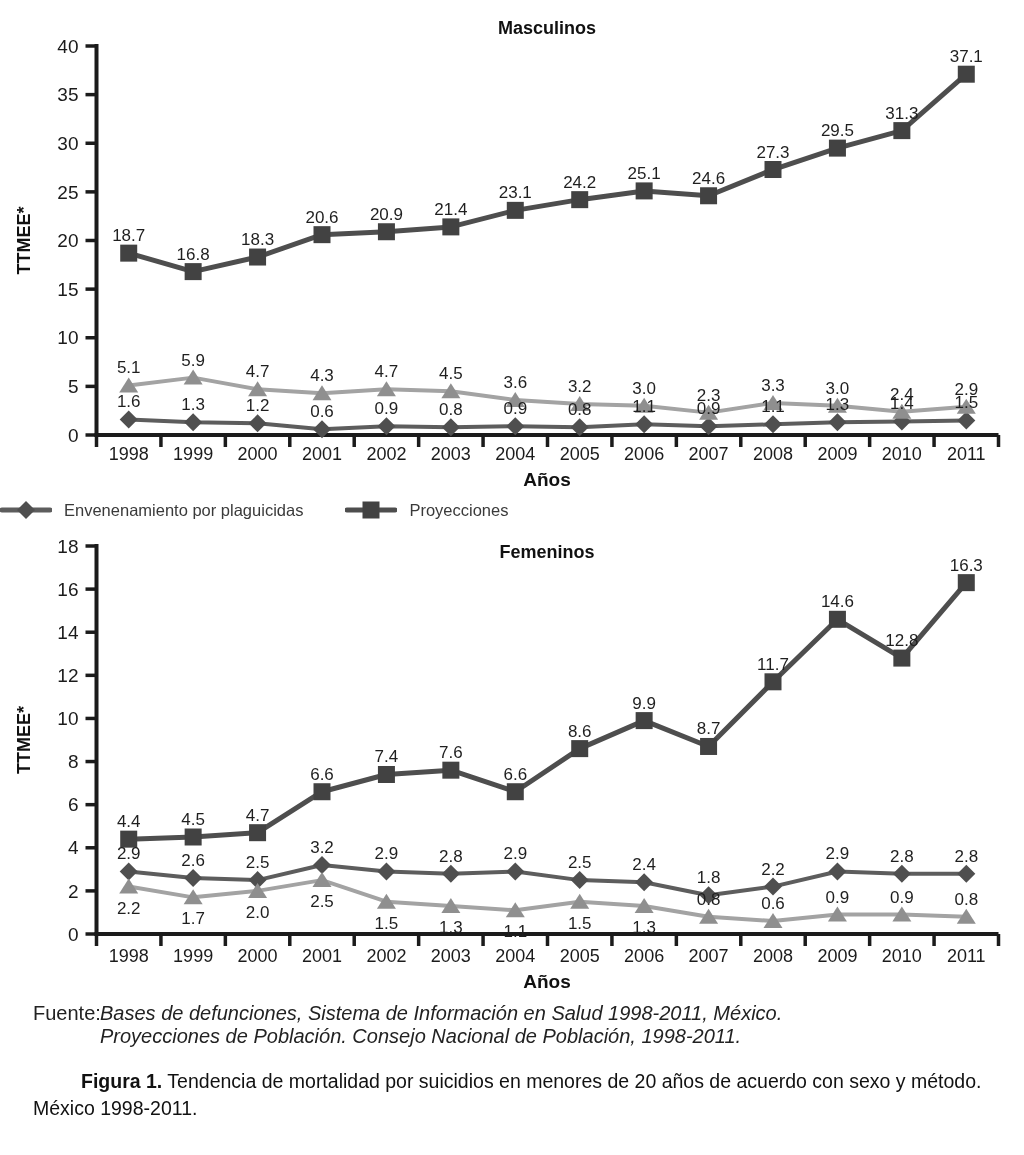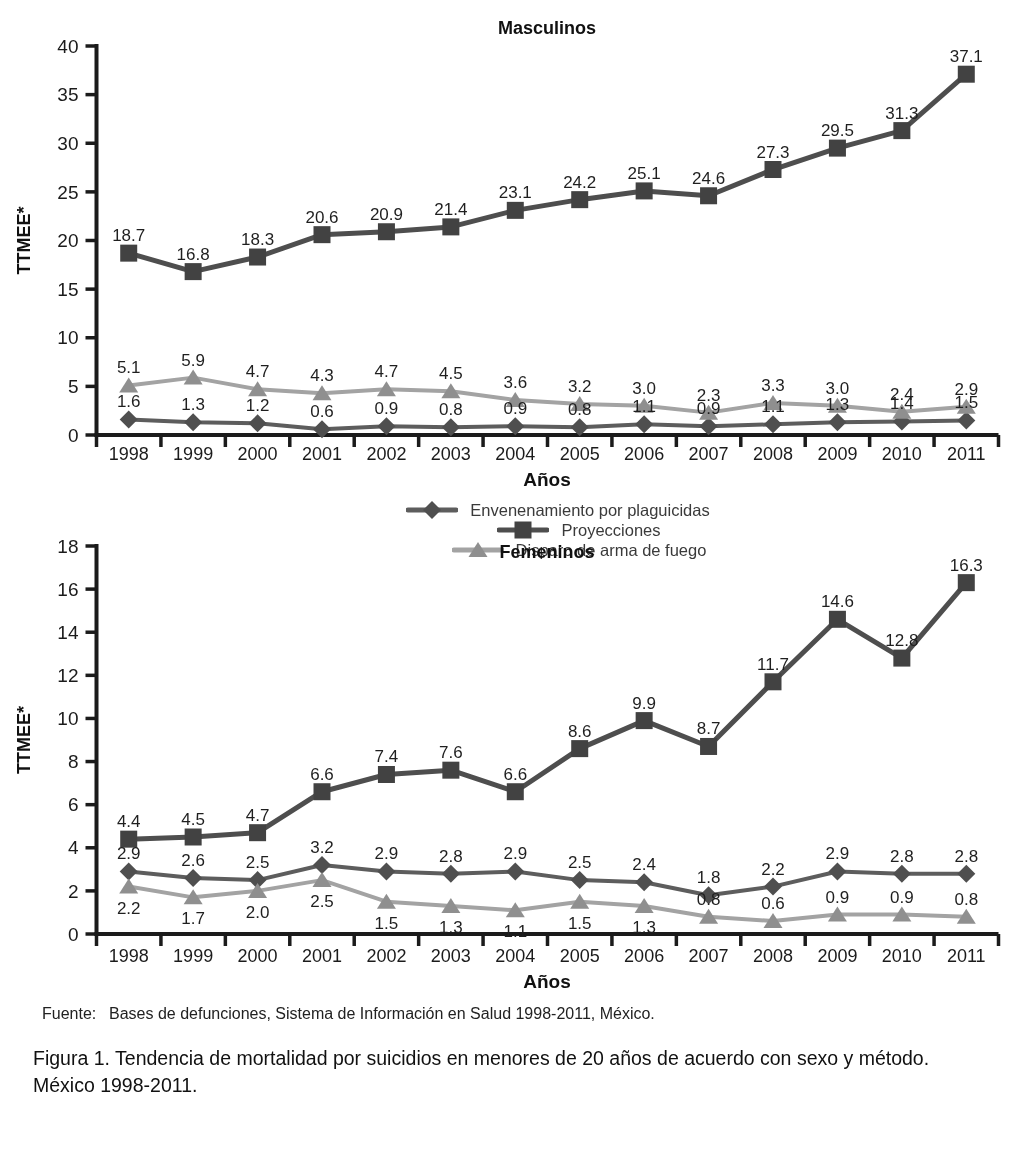--- a/index.html
+++ b/index.html
@@ -15,60 +15,58 @@
     background: #ffffff;
     padding-top: 4px;
     box-sizing: border-box;
     overflow: hidden;
   }
   svg { display: block; }
   svg text { font-family: "Liberation Sans", sans-serif; }
 
   .legend {
     display: flex;
-    align-items: center;
-    padding-left: 92px;
+    align-items: flex-start;
     margin-top: 6px;
     height: 32px;
-    flex-direction: column;
   }
   .legend-item {
     display: flex;
     align-items: center;
     white-space: nowrap;
   }
   .legend-item + .legend-item { margin-left: 42px; }
   .legend-item .lmark { margin-right: 12px; }
   .legend-item .ltext {
     font-size: 16.5px;
     color: #3a3a3a;
   }
 
   .chart-femeninos-box { margin-top: 4px; }
 
   .source {
     display: flex;
-    margin: 6px 30px 0 42px;
-    font-size: 16px;
+    margin: 6px 30px 0 33px;
+    font-size: 20px;
     line-height: 23px;
     color: #222222;
   }
   .source-label {
     width: 67px;
     flex: 0 0 67px;
   }
-  .source-lines { flex: 1; }
+  .source-lines { flex: 1; font-style: italic; }
 
   .caption {
     margin: 20px 30px 0 33px;
     font-size: 19.5px;
     line-height: 27px;
     color: #111111;
   }
-  .caption-label { font-weight: normal; }
+  .caption-label { font-weight: bold; margin-left: 48px; }
 </style>
 </head>
 <body>
 
 <div class="figure-wrap">
 
   <svg id="chart-masculinos" width="1024" height="490">
       <g stroke="#1b1b1b" stroke-width="4">
         <line x1="96.5" y1="40" x2="96.5" y2="433"></line>
         <line x1="94.5" y1="431" x2="998.5" y2="431"></line>
@@ -225,27 +223,20 @@
           <path d="M 26 1 L 35 10 L 26 19 L 17 10 Z" fill="#4f4f4f"></path>
         </svg>
       <span class="ltext">Envenenamiento por plaguicidas</span>
     </div>
     <div class="legend-item">
       <svg class="lmark" width="52" height="20">
           <line x1="2" y1="10" x2="50" y2="10" stroke="#4e4e4e" stroke-width="5" stroke-linecap="round"></line>
           <rect x="17.5" y="1.5" width="17" height="17" fill="#424242"></rect>
         </svg>
       <span class="ltext">Proyecciones</span>
-    </div>
-    <div class="legend-item">
-      <svg class="lmark" width="52" height="20">
-          <line x1="2" y1="10" x2="50" y2="10" stroke="#a3a3a3" stroke-width="5" stroke-linecap="round"></line>
-          <path d="M 26 2 L 35.5 17 L 16.5 17 Z" fill="#8f8f8f"></path>
-        </svg>
-      <span class="ltext">Disparo de arma de fuego</span>
     </div>
   </div>
 
   <div class="chart-femeninos-box">
     <svg id="chart-femeninos" width="1024" height="460">
         <g stroke="#1b1b1b" stroke-width="4">
           <line x1="96.5" y1="8" x2="96.5" y2="400"></line>
           <line x1="94.5" y1="398" x2="998.5" y2="398"></line>
         </g>
         <line x1="85.5" y1="398" x2="96.5" y2="398" stroke="#1b1b1b" stroke-width="3.5"></line>
@@ -393,20 +384,21 @@
         <text x="837.4285714285714" y="366.6" text-anchor="middle" fill="#1f1f1f" font-size="17">0.9</text>
         <text x="901.8571428571429" y="366.6" text-anchor="middle" fill="#1f1f1f" font-size="17">0.9</text>
         <text x="966.2857142857143" y="368.75555555555553" text-anchor="middle" fill="#1f1f1f" font-size="17">0.8</text>
       </svg>
   </div>
 
   <div class="source">
     <span class="source-label">Fuente:</span>
     <div class="source-lines">
       <div>Bases de defunciones, Sistema de Información en Salud 1998-2011, México.</div>
+      <div>Proyecciones de Población. Consejo Nacional de Población, 1998-2011.</div>
     </div>
   </div>
 
   <p class="caption">
     <span class="caption-label">Figura 1.</span>
     <span>Tendencia de mortalidad por suicidios en menores de 20 años de acuerdo con sexo y método. México 1998-2011.</span>
   </p>
 
 </div>
 

